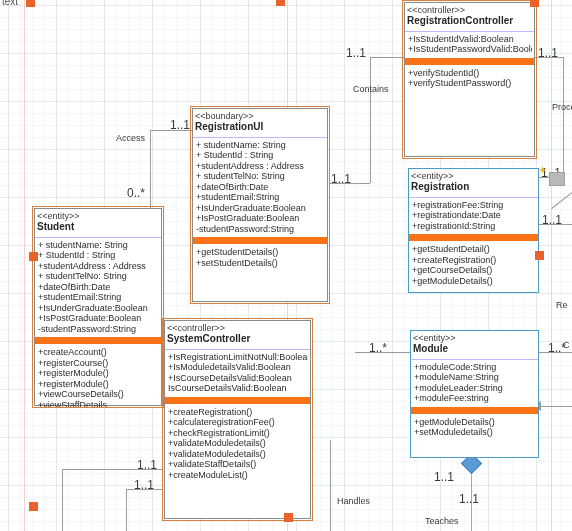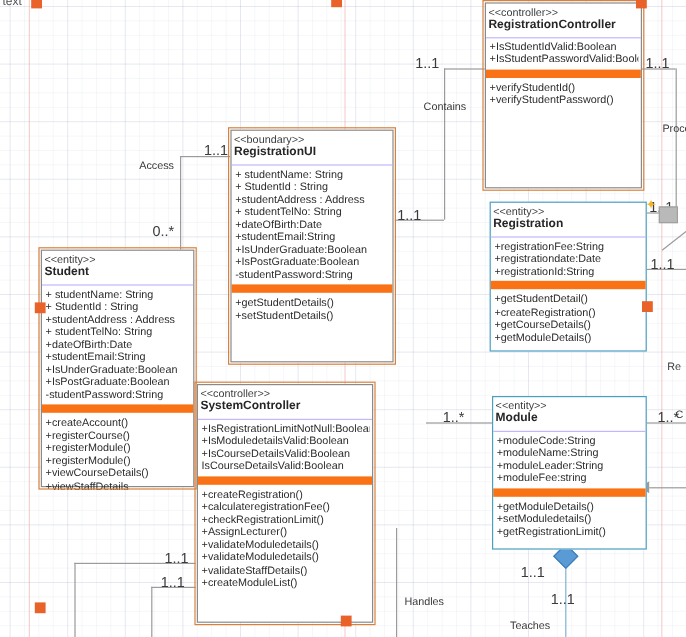--- a/index.html
+++ b/index.html
@@ -282,21 +282,20 @@
     <div class="uml-attrs">
       <div class="uml-line">+IsRegistrationLimitNotNull:Boolean</div>
       <div class="uml-line">+IsModuledetailsValid:Boolean</div>
       <div class="uml-line">+IsCourseDetailsValid:Boolean</div>
       <div class="uml-line">IsCourseDetailsValid:Boolean</div>
     </div>
     <div class="uml-ops">
       <div class="uml-line">+createRegistration()</div>
       <div class="uml-line">+calculateregistrationFee()</div>
       <div class="uml-line">+checkRegistrationLimit()</div>
-      <div class="uml-line">+AssignLecturer()</div>
       <div class="uml-line">+validateModuledetails()</div>
       <div class="uml-line">+validateModuledetails()</div>
       <div class="uml-line">+validateStaffDetails()</div>
       <div class="uml-line">+createModuleList()</div>
     </div>
   </div>
   <div class="handle" style="left:284px; top:513px;"></div>
 
   <div class="uml-class" style="left:408px; top:168px; width:131px; height:125px;">
     <div class="uml-head">
@@ -324,17 +323,16 @@
     </div>
     <div class="uml-attrs">
       <div class="uml-line">+moduleCode:String</div>
       <div class="uml-line">+moduleName:String</div>
       <div class="uml-line">+moduleLeader:String</div>
       <div class="uml-line">+moduleFee:string</div>
     </div>
     <div class="uml-ops">
       <div class="uml-line">+getModuleDetails()</div>
       <div class="uml-line">+setModuledetails()</div>
-      <div class="uml-line">+getRegistrationLimit()</div>
     </div>
   </div>
 
 </div>
 
 </body></html>

